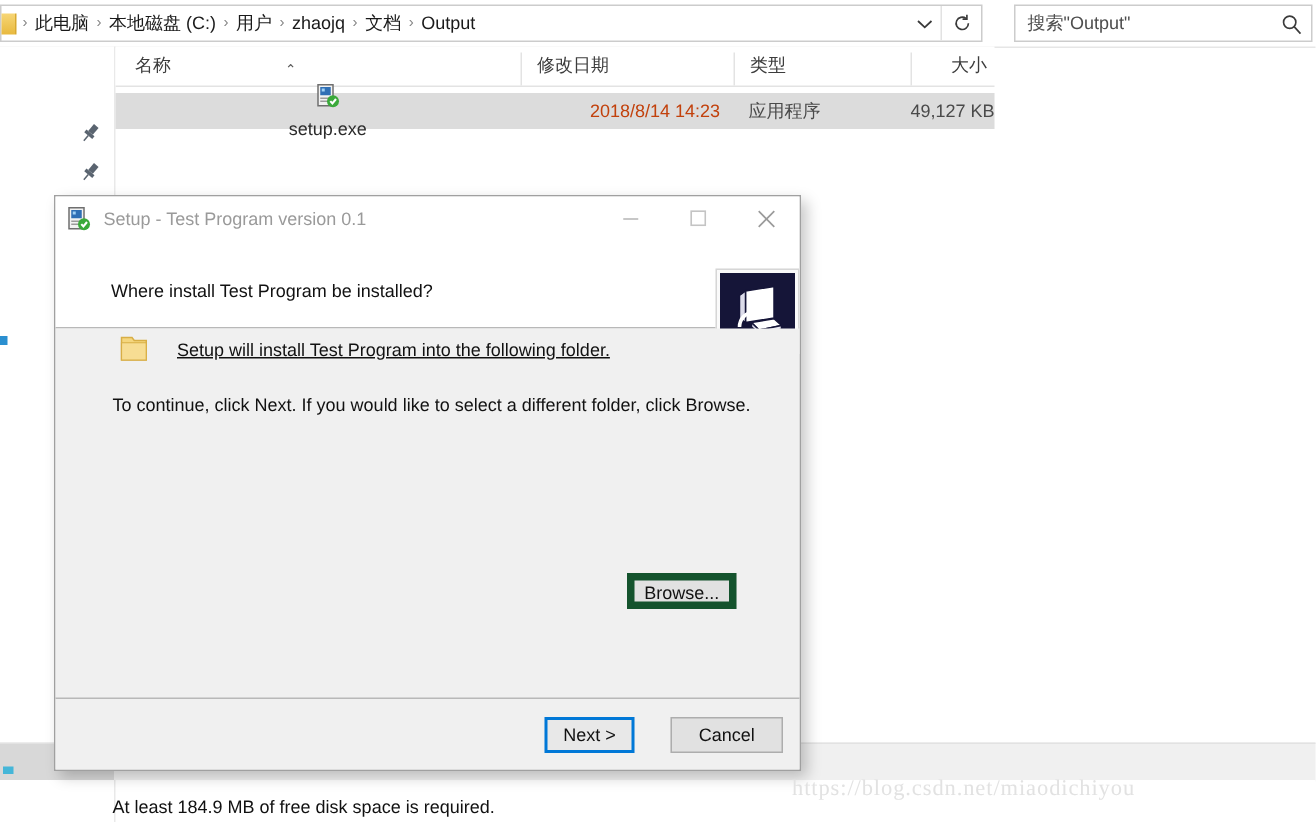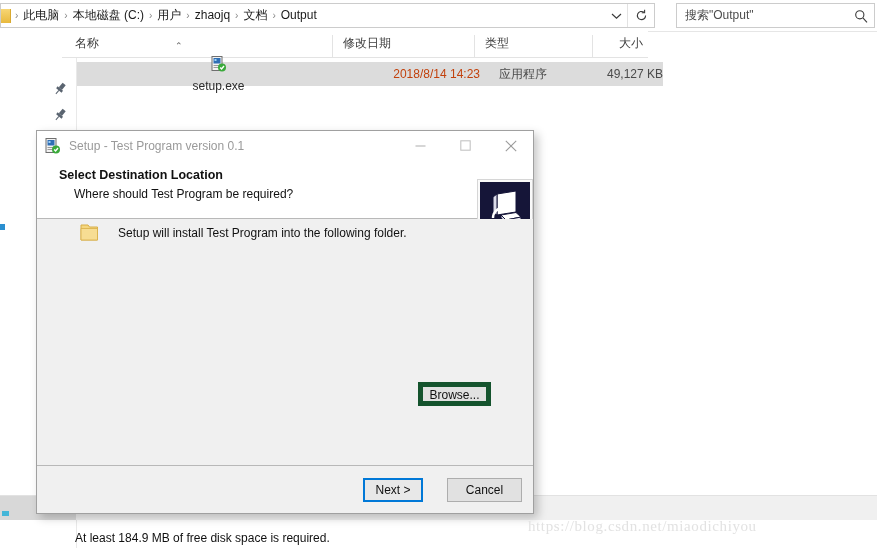--- a/index.html
+++ b/index.html
@@ -143,21 +143,21 @@
   .nav-frag {
     position: absolute;
     left: 0px; top: 193px;
     width: 5px; height: 6px;
     background: #2a8fd0;
   }
 
   
   .list-header {
     position: absolute;
-    left: 62px; top: 31px;
+    left: 77px; top: 31px;
     width: 586px;
     height: 26px;
     background: #ffffff;
     border-bottom: 1px solid #e3e3e3;
     display: flex;
     align-items: flex-end;
   }
   .col {
     font-size: 12px;
     color: #3c3c3c;
@@ -346,20 +346,21 @@
   .body-folder-icon {
     position: absolute;
     left: 42px; top: 3px;
     width: 22px; height: 22px;
   }
   .body-line1 {
     position: absolute;
     left: 81px; top: 7px;
     font-size: 12px;
     color: #111111;
+    text-decoration: underline;
   }
   .body-line2 {
     position: absolute;
     left: 38px; top: 44px;
     font-size: 12px;
     color: #111111;
   }
   .path-input {
     position: absolute;
     left: 38px; top: 165px;
@@ -585,22 +586,21 @@
     </span>
     <span class="winbtn">
       <svg width="12" height="12" viewBox="0 0 12 12">
         <line x1="0.8" y1="0.8" x2="11.2" y2="11.2" stroke="#9a9a9a" stroke-width="1.1"></line>
         <line x1="11.2" y1="0.8" x2="0.8" y2="11.2" stroke="#9a9a9a" stroke-width="1.1"></line>
       </svg>
     </span>
   </div>
 
   <div class="dlg-header">
-    <div class="hdr-title">Select Destination Location</div>
-    <div class="hdr-sub">Where should Test Program be required?</div>
+    <div class="hdr-sub">Where install Test Program be installed?</div>
     <div class="hdr-banner">
       <div class="hdr-banner-inner">
         <svg width="44" height="44" viewBox="0 0 44 44">
 
           <path d="M14 8 L33 5 L33 26 L14 29 Z" fill="#ffffff" stroke="#151538" stroke-width="1"></path>
           <path d="M14 8 L14 29 L10 26.5 L10 11 Z" fill="#dcdcea" stroke="#151538" stroke-width="1"></path>
 
           <path d="M18 29 L33 26.5 L38 31 L23 34 Z" fill="#ffffff" stroke="#151538" stroke-width="1"></path>
           <path d="M18 29 L18 32 L23 36 L23 34 Z" fill="#dcdcea" stroke="#151538" stroke-width="1"></path>
           <path d="M23 34 L38 31 L38 33.5 L23 36.5 Z" fill="#e8e8f2" stroke="#151538" stroke-width="1"></path>
@@ -613,20 +613,21 @@
   </div>
 
   <div class="dlg-body">
     <span class="body-folder-icon">
       <svg width="22" height="22" viewBox="0 0 22 22">
         <path d="M2 3 L9 3 L10.5 5 L18.5 5 L18.5 18 L2 18 Z" fill="#f5d67e" stroke="#d8ae46" stroke-width="1"></path>
         <path d="M2 6.5 L18.5 6.5 L18.5 18 L2 18 Z" fill="#f7dd93" stroke="#d8ae46" stroke-width="0.8"></path>
       </svg>
     </span>
     <div class="body-line1">Setup will install Test Program into the following folder.</div>
+    <div class="body-line2">To continue, click Next. If you would like to select a different folder, click Browse.</div>
 
 
     <button class="browse-btn">Browse...</button>
 
     <div class="body-disk">At least 184.9 MB of free disk space is required.</div>
   </div>
 
   <div class="dlg-footer">
     <button class="btn btn-next">Next &gt;</button>
     <button class="btn btn-cancel">Cancel</button>

